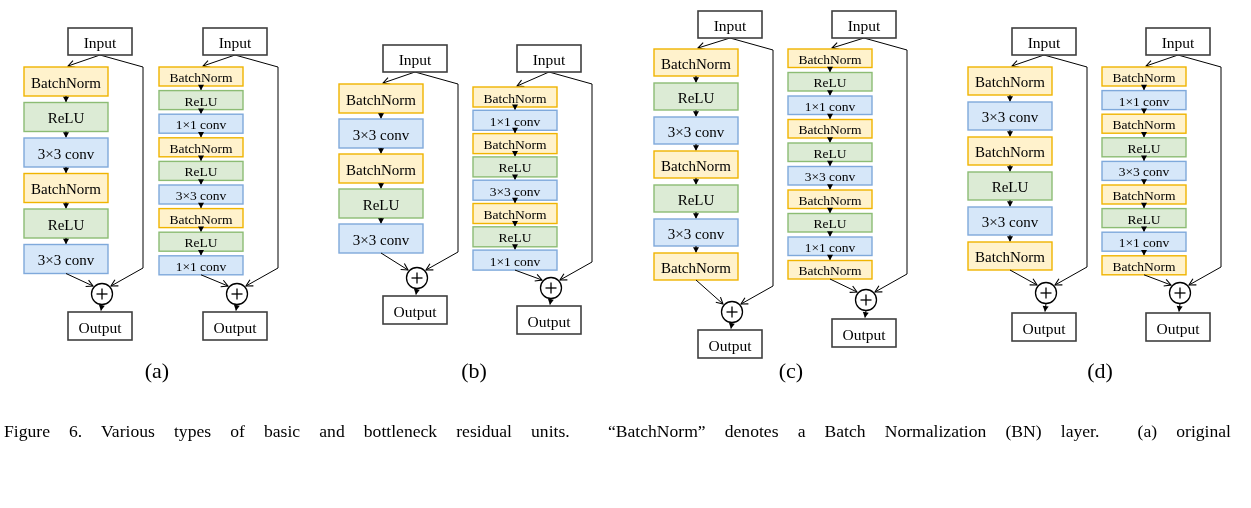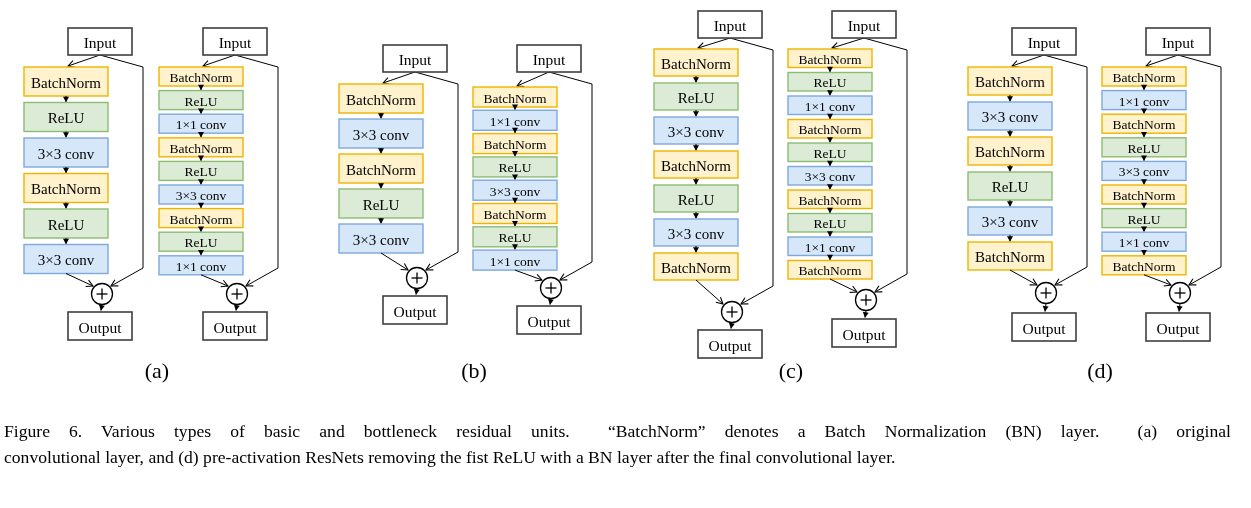--- a/index.html
+++ b/index.html
@@ -310,16 +310,15 @@
         <line x1="86" y1="287.5" x2="86" y2="298.5" stroke="#000" stroke-width="1.3"></line>
         <line x1="86" y1="303.5" x2="85" y2="311.5" marker-end="url(#mSolid)" stroke="#000000" stroke-width="1" fill="none"></line>
         <rect x="52" y="313" width="64" height="28" fill="#FFFFFF" stroke="#3F3F3F" stroke-width="1.6"></rect>
         <text x="84" y="328" text-anchor="middle" dominant-baseline="central" font-size="15.5">Output</text>
       </svg>
       <div class="group-label" style="left: 1060px;">(d)</div>
     </div>
 
   <div class="caption">
     <div class="cap-line justify">Figure 6. Various types of basic and bottleneck residual units.&nbsp; “BatchNorm” denotes a Batch Normalization (BN) layer.&nbsp; (a) original</div>
-    <div class="cap-line">convolutional layer, and (d) pre-activation ResNets removing the fist ReLU with a BN layer after the final convolutional layer.</div>
   </div>
 
 </div>
 
 </body></html>

